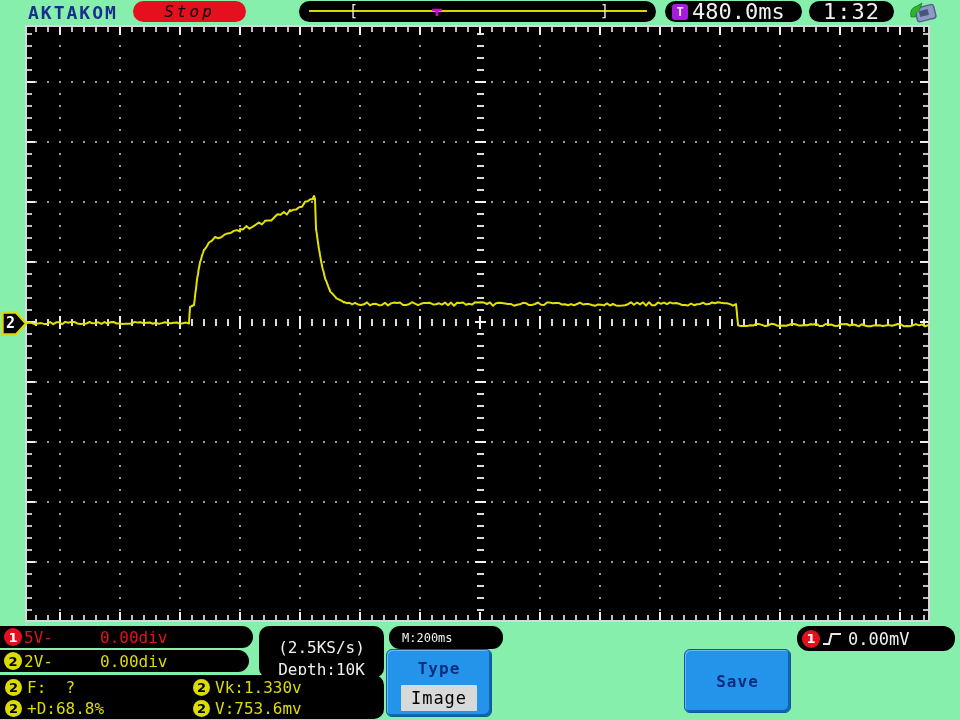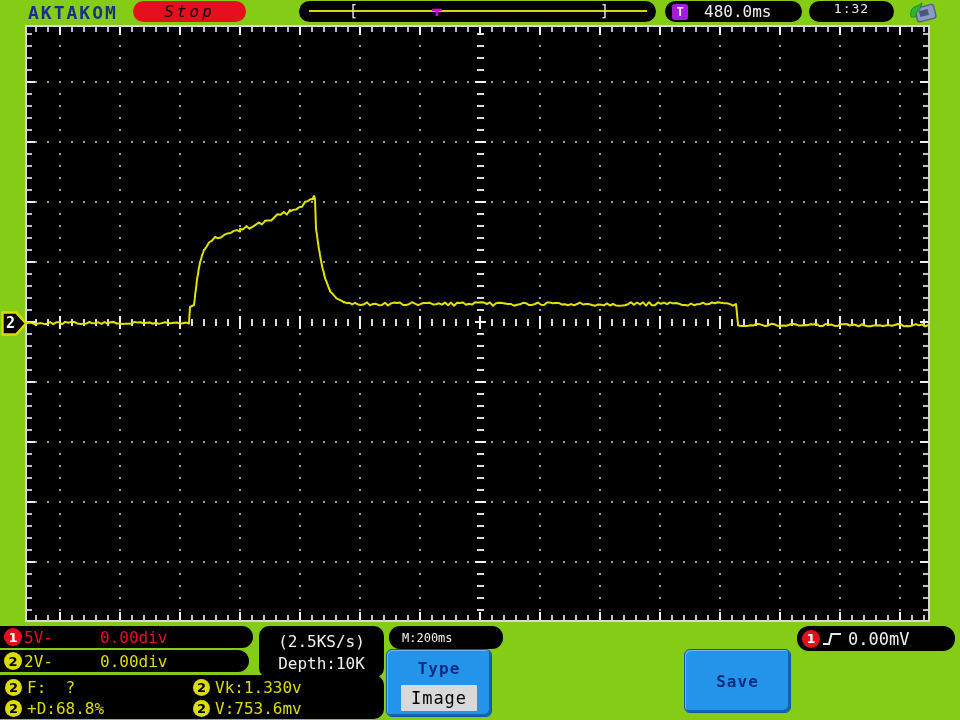--- a/index.html
+++ b/index.html
@@ -1,58 +1,58 @@
 <!DOCTYPE html>
 <html><head>
 <meta charset="utf-8">
 <style>
   html,body{margin:0;padding:0;background:#000;}
   .screen{
     position:relative;width:960px;height:720px;overflow:hidden;
-    background:#84cc16;
+    background:#86efac;
     font-family:"DejaVu Sans Mono",monospace;
   }
   
   .brand{position:absolute;left:28px;top:2px;font-size:18px;font-weight:bold;
     color:#1C2E8C;letter-spacing:2px;}
   .stop-pill{position:absolute;left:133px;top:1px;width:113px;height:21px;
     background:#E60F1E;border-radius:11px;display:flex;align-items:center;justify-content:center;
     color:#000;font-size:16px;letter-spacing:3px;font-style:italic;}
   .trigpos-pill{position:absolute;left:299px;top:1px;width:357px;height:21px;
     background:#000;border-radius:11px;}
   .trig-line{position:absolute;left:10px;right:9px;top:9px;height:2px;background:#D8D800;}
   .bracket{position:absolute;top:1px;color:#E8E8E8;font-size:15px;line-height:19px;}
   .bracket.l{left:50px;} .bracket.r{left:301px;}
   .tmark{position:absolute;left:132px;top:1px;}
   .trigdelay-pill{position:absolute;left:665px;top:1px;width:137px;height:21px;
     background:#000;border-radius:11px;display:flex;align-items:center;}
   .ticon{width:16px;height:16px;margin-left:7px;background:#A21EDC;border-radius:3px;
     color:#F0E8F8;font-size:12px;font-weight:bold;display:flex;align-items:center;justify-content:center;}
-  .trigdelay-pill .val{color:#F0F0F0;font-size:16px;margin-left:16px;text-align:right;}
+  .trigdelay-pill .val{color:#F0F0F0;font-size:22px;margin-left:4px;text-align:right;}
   .clock-pill{position:absolute;left:809px;top:1px;width:85px;height:21px;background:#000;
-    border-radius:11px;display:flex;justify-content:center;
-    color:#F0F0F0;font-size:13px;letter-spacing:1px;}
+    border-radius:11px;display:flex;align-items:center;justify-content:center;
+    color:#F0F0F0;font-size:22px;letter-spacing:1px;}
   .usb{position:absolute;left:906px;top:1px;}
   
   .plot{position:absolute;left:25px;top:25px;width:905px;height:597px;background:#000;}
   .ch2-marker{position:absolute;left:-24px;top:286px;width:27px;height:25px;}
   .ch2-marker .lab{position:absolute;left:5px;top:3px;color:#fff;font-size:15px;font-weight:bold;}
   
   .pill{position:absolute;background:#000;display:flex;align-items:center;}
   .badge{width:18px;height:18px;border-radius:50%;flex:0 0 auto;
     font:bold 13px "DejaVu Sans",sans-serif;display:flex;align-items:center;justify-content:center;}
   .badge.red{background:#E60F1E;color:#fff;}
   .badge.yel{background:#DCDC00;color:#000;}
   .ch-row{width:253px;height:22px;border-radius:0 11px 11px 0;font-size:16px;}
   .ch-row .badge{margin-left:4px;}
   .ch-row .scale{margin-left:2px;}
   .ch-row .pos{position:absolute;left:100px;}
   .red-t{color:#E8101E;} .yel-t{color:#DCDC00;}
   .acq-panel{position:absolute;left:259px;top:626px;width:125px;height:52px;background:#000;
-    border-radius:10px;color:#F0F0F0;font-size:16px;text-align:center;line-height:22px;padding-top:5px;
+    border-radius:10px;color:#F0F0F0;font-size:16px;text-align:center;line-height:22px;padding-top:11px;
     box-sizing:border-box;}
   .m-pill{left:389px;top:626px;width:114px;height:23px;border-radius:11px;
     color:#F0F0F0;font-size:12px;padding-left:13px;box-sizing:border-box;}
   .trg-pill{left:797px;top:626px;width:158px;height:25px;border-radius:12px;font-size:17px;}
   .trg-pill .badge{margin-left:5px;}
   .trg-pill .val{color:#F0F0F0;margin-left:4px;}
   .meas-panel{position:absolute;left:0;top:675px;width:384px;height:44px;background:#000;
     border-radius:0 10px 10px 0;font-size:16px;}
   .meas-cell{position:absolute;height:21px;display:flex;align-items:center;color:#DCDC00;white-space:pre;}
   .meas-cell .badge{width:17px;height:17px;margin-right:5px;}

